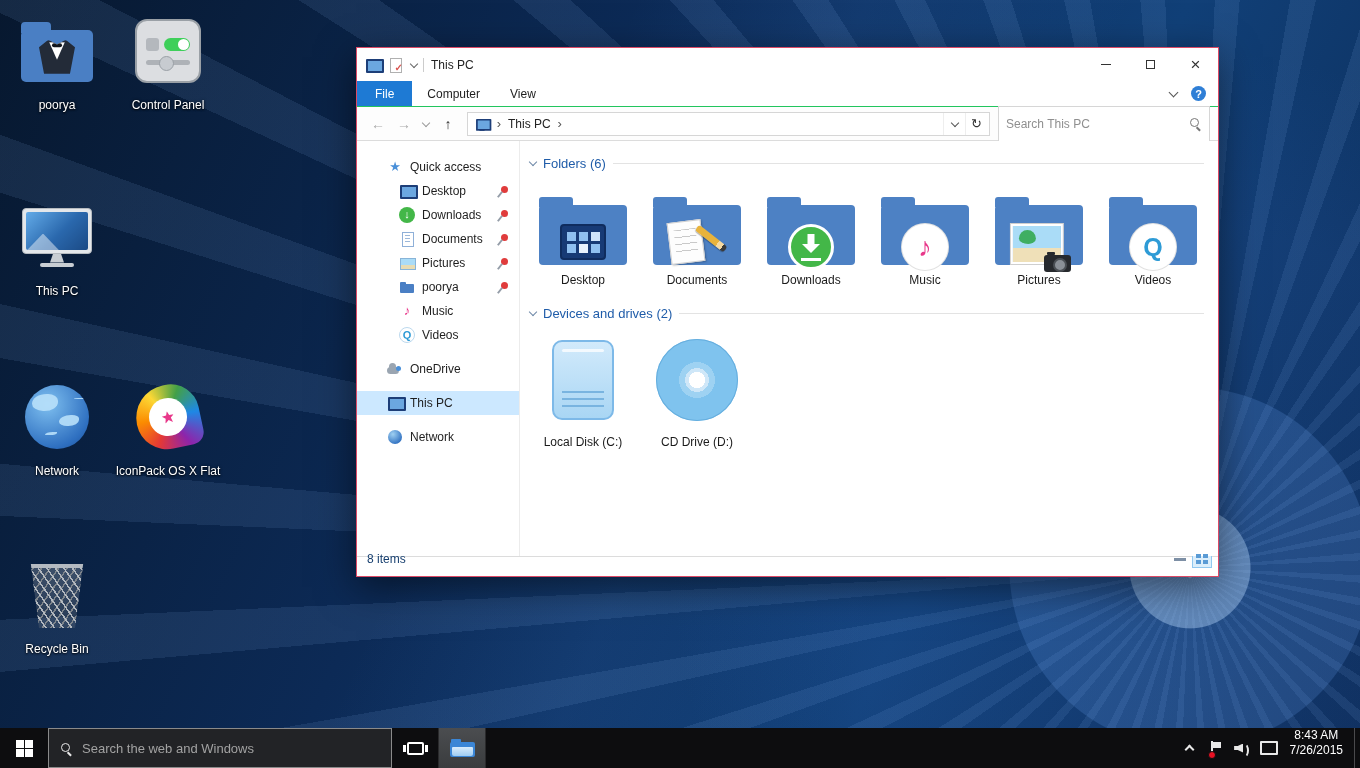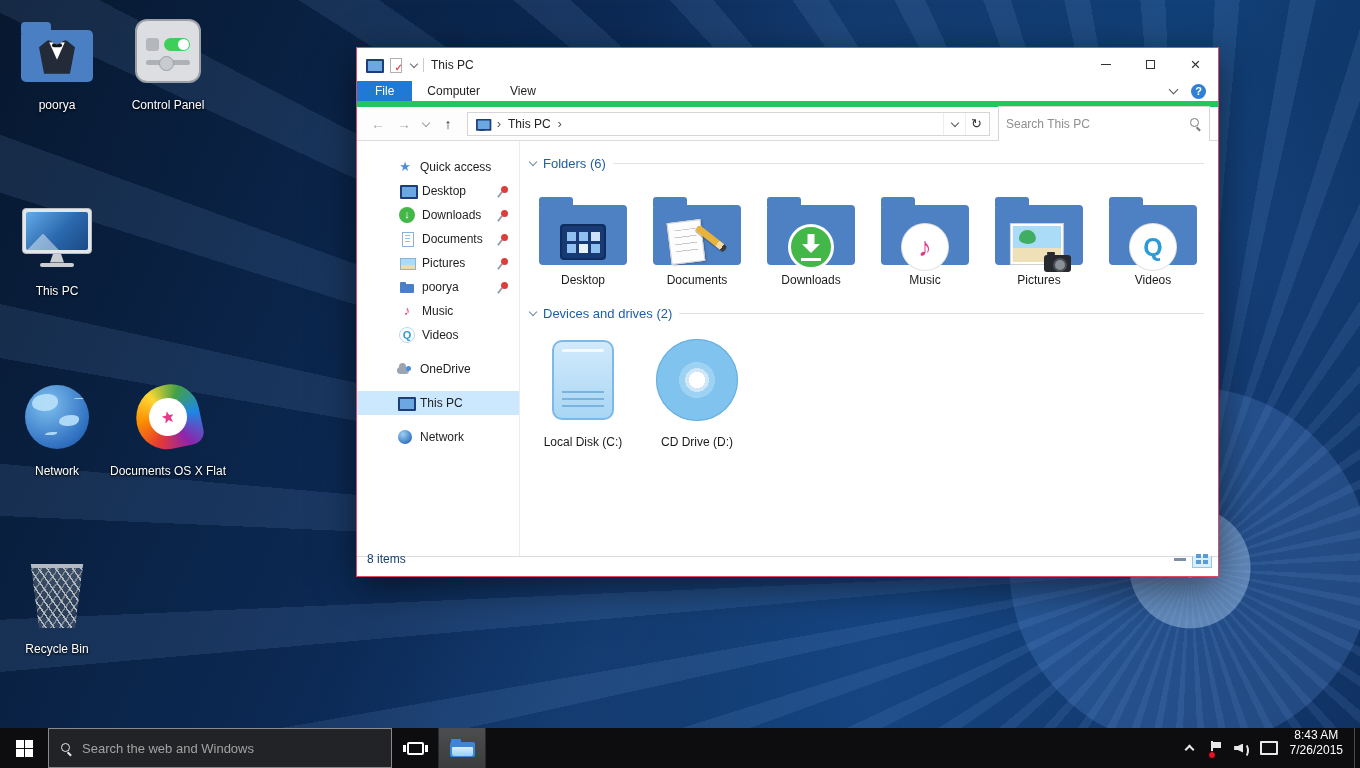--- a/index.html
+++ b/index.html
@@ -72,21 +72,21 @@
   .tb-ico { margin-right:6px; }
   .qat-sep { width:1px; height:14px; background:#ccc; margin:0 7px 0 4px; }
   .qat-chev { width:6px; height:6px; border-right:1.5px solid #666; border-bottom:1.5px solid #666; transform:rotate(45deg); margin:0 2px 2px 2px; }
   .win-title { font-size:12px; color:#222; }
   .win-btns { margin-left:auto; display:flex; height:100%; }
   .wbtn { width:45px; height:100%; display:flex; align-items:center; justify-content:center; }
   .glyph-min { width:10px; height:1px; background:#333; display:block; }
   .glyph-max { width:9px; height:9px; border:1px solid #333; display:block; }
   .glyph-close { font-size:17px; color:#333; line-height:1; }
 
-  .ribbonrow { height:26px; display:flex; align-items:stretch; border-bottom:6px solid #22c55e; background:#fff; }
+  .ribbonrow { height:26px; display:flex; align-items:stretch; border-bottom:1px solid #22c55e; background:#fff; }
   .tab { padding:0 15px; display:flex; align-items:center; font-size:12px; color:#1e1e1e; }
   .tab-file { background:#1e7ad4; color:#fff; padding:0 18px; }
   .rib-right { margin-left:auto; display:flex; align-items:center; gap:14px; padding-right:12px; }
   .chev-dn { width:7px; height:7px; border-right:1.6px solid #555; border-bottom:1.6px solid #555; transform:rotate(45deg); margin-top:-3px; }
   .help-ico { width:15px; height:15px; border-radius:50%; background:#2f7fd6; color:#fff; font-size:11px; font-weight:bold; display:flex; align-items:center; justify-content:center; }
   .help-ico::before { content:"?"; }
 
   .addrrow { height:34px; display:flex; align-items:center; gap:4px; padding:0 8px 0 10px; background:#fdfdfd; border-bottom:1px solid #dcdcdc; }
   .nav-btn { width:22px; height:22px; display:flex; align-items:center; justify-content:center; font-size:14px; }
   .nb-back::before { content:"←"; color:#ababab; }
@@ -105,21 +105,21 @@
   .search-box input { flex:1; border:none; outline:none; font-size:12px; color:#444; font-family:"Liberation Sans",sans-serif; cursor:text; background:transparent; }
   .search-box input::placeholder { color:#8f8f8f; }
   .mag { position:relative; width:13px; height:13px; flex:0 0 13px; }
   .mag::before { content:""; position:absolute; left:1px; top:1px; width:7px; height:7px; border:1.6px solid #777; border-radius:50%; }
   .mag::after { content:""; position:absolute; right:1px; bottom:0; width:5px; height:1.6px; background:#777; transform:rotate(45deg); }
 
   .win-body { flex:1; display:flex; min-height:0; }
 
   
   .sidebar { width:163px; border-right:1px solid #ececec; padding-top:14px; background:#fff; }
-  .sb-row { height:24px; display:flex; align-items:center; gap:7px; padding-left:40px; font-size:12px; color:#1e1e1e; }
+  .sb-row { height:24px; display:flex; align-items:center; gap:7px; padding-left:30px; font-size:12px; color:#1e1e1e; }
   .sb-row.lvl2 { padding-left:42px; }
   .sb-row.sel { background:#cce8ff; }
   .sb-label { white-space:nowrap; }
   .sb-gap { height:10px; }
   .pin { width:12px; height:13px; position:relative; margin-left:auto; margin-right:10px; flex:0 0 12px; }
   .pin::before { content:""; position:absolute; right:1px; top:1px; width:7px; height:7px; border-radius:50%; background:#e03c3c; }
   .pin::after { content:""; position:absolute; left:2px; bottom:0; width:2px; height:7px; background:#949da8; transform:rotate(38deg); }
 
   
   .sic { width:16px; height:16px; position:relative; flex:0 0 16px; display:inline-block; }
@@ -274,21 +274,21 @@
     <div class="di-art">
       <div class="globe"></div>
     </div>
     <div class="di-label">Network</div>
   </div>
 
   <div class="desk-icon" style="left:113px; top:376px;">
     <div class="di-art">
       <div class="swirl"></div>
     </div>
-    <div class="di-label">Documents OS X Flat</div>
+    <div class="di-label">IconPack OS X Flat</div>
   </div>
 
   <div class="desk-icon" style="left:2px; top:554px;">
     <div class="di-art">
       <div class="rbin"></div>
     </div>
     <div class="di-label">Recycle Bin</div>
   </div>
 </div>
 

